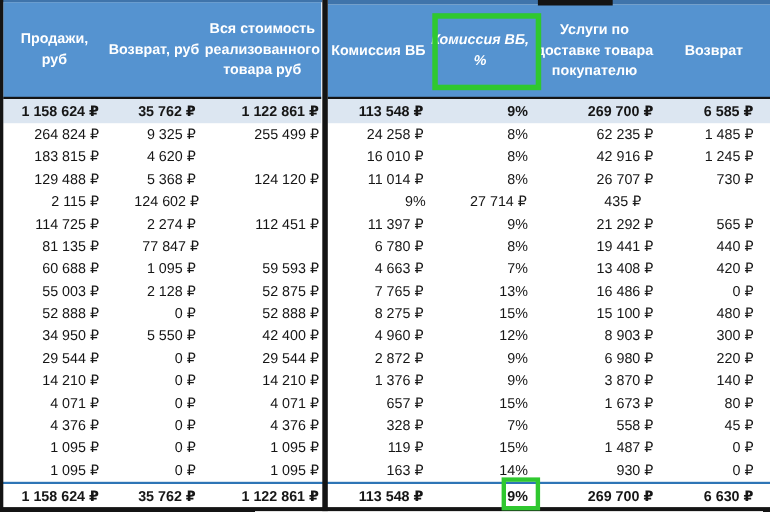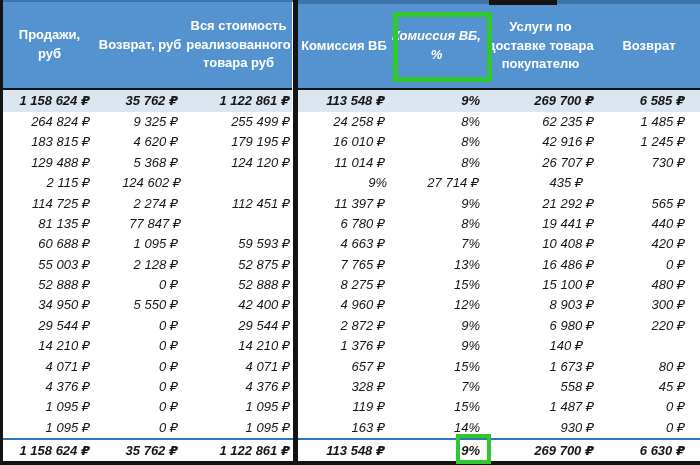--- a/index.html
+++ b/index.html
@@ -27,21 +27,21 @@
   .hdr-left{height:86px;grid-template-columns:93px 88px 109px;}
   .hdr-right{height:84px;grid-template-columns:92px 93px 115px 102px;}
   .hc{width:100%;display:flex;align-items:center;justify-content:center;height:100%;}
   .hc span{display:inline-block;}
   .w70 span{max-width:70px;}
   .w106 span{max-width:106px;}
   .w92 span{max-width:92px;font-style:italic;}
   .w114 span{max-width:114px;}
 
   
-  .row{display:grid;font-size:13px;color:#161616;height:20.38px;line-height:20.38px;font-style:italic;}
+  .row{display:grid;font-size:13px;color:#161616;height:20.38px;line-height:20.38px;}
   .gl{grid-template-columns:93px 88px 109px;}
   .gr{grid-template-columns:92px 93px 115px 102px;}
   .c{text-align:right;white-space:nowrap;overflow:hidden;}
   .gl .c1{padding-right:6px;}.gl .c2{padding-right:6px;}.gl .c3{padding-right:3px;}
   .gr .c1{padding-right:5px;}.gr .c2{padding-right:3px;}.gr .c3{padding-right:4px;}.gr .c4{padding-right:15px;}
   .row.total-top{height:22px;line-height:22px;background:#dce6f1;font-weight:700;}
   .total-bottom{position:absolute;z-index:2;}
   .tb-left{left:3px;top:440px;width:290px;}
   .tb-right{left:298px;top:440px;width:402px;}
   .total-bottom .row{height:21px;line-height:21px;font-weight:700;background:#fff;}
@@ -75,21 +75,20 @@
           <div class="c c3">1 122 861 ₽</div>
         </div>
         <div class="row gl">
           <div class="c c1">264 824 ₽</div>
           <div class="c c2">9 325 ₽</div>
           <div class="c c3">255 499 ₽</div>
         </div>
         <div class="row gl">
           <div class="c c1">183 815 ₽</div>
           <div class="c c2">4 620 ₽</div>
-          <div class="c c3">179 195 ₽</div>
         </div>
         <div class="row gl">
           <div class="c c1">129 488 ₽</div>
           <div class="c c2">5 368 ₽</div>
           <div class="c c3">124 120 ₽</div>
         </div>
         <div class="row gl">
           <div class="c c2">2 115 ₽</div>
           <div class="c c3">124 602 ₽</div>
         </div>
@@ -208,21 +207,21 @@
         </div>
         <div class="row gr">
           <div class="c c1">6 780 ₽</div>
           <div class="c c2">8%</div>
           <div class="c c3">19 441 ₽</div>
           <div class="c c4">440 ₽</div>
         </div>
         <div class="row gr">
           <div class="c c1">4 663 ₽</div>
           <div class="c c2">7%</div>
-          <div class="c c3">10 408 ₽</div>
+          <div class="c c3">13 408 ₽</div>
           <div class="c c4">420 ₽</div>
         </div>
         <div class="row gr">
           <div class="c c1">7 765 ₽</div>
           <div class="c c2">13%</div>
           <div class="c c3">16 486 ₽</div>
           <div class="c c4">0 ₽</div>
         </div>
         <div class="row gr">
           <div class="c c1">8 275 ₽</div>
@@ -238,20 +237,21 @@
         </div>
         <div class="row gr">
           <div class="c c1">2 872 ₽</div>
           <div class="c c2">9%</div>
           <div class="c c3">6 980 ₽</div>
           <div class="c c4">220 ₽</div>
         </div>
         <div class="row gr">
           <div class="c c1">1 376 ₽</div>
           <div class="c c2">9%</div>
+          <div class="c c3">3 870 ₽</div>
           <div class="c c4">140 ₽</div>
         </div>
         <div class="row gr">
           <div class="c c1">657 ₽</div>
           <div class="c c2">15%</div>
           <div class="c c3">1 673 ₽</div>
           <div class="c c4">80 ₽</div>
         </div>
         <div class="row gr">
           <div class="c c1">328 ₽</div>

